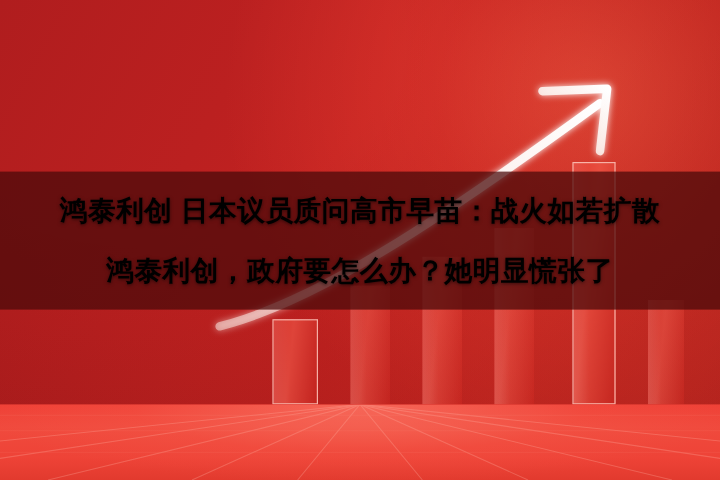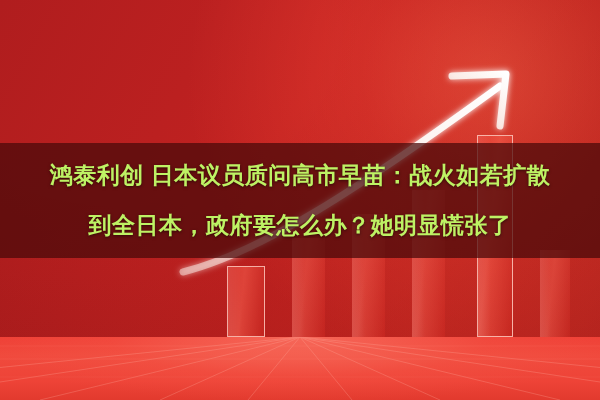--- a/index.html
+++ b/index.html
@@ -99,21 +99,21 @@
     position: absolute;
     left: 0;
     right: 0;
     top: 143px;
     height: 115px;
     display: flex;
     flex-direction: column;
     align-items: center;
     justify-content: center;
     gap: 20px;
-    color: #bef264;
+    color: #000000;
     font-weight: 700;
     font-size: 23px;
     line-height: 1.28;
     letter-spacing: 0.5px;
     text-align: center;
     text-shadow: 0 1px 3px rgba(0,0,0,0.55);
     white-space: nowrap;
   }
 </style>
 </head>
@@ -187,16 +187,16 @@
         <line x1="0" y1="22" x2="600" y2="22" opacity="0.30"></line>
         <line x1="0" y1="40" x2="600" y2="40" opacity="0.26"></line>
       </g>
     </svg>
   </div>
 
   <div class="band"></div>
 
   <div class="headline">
     <div>鸿泰利创 日本议员质问高市早苗：战火如若扩散</div>
-    <div>到全日本，政府要怎么办？她明显慌张了</div>
+    <div>鸿泰利创，政府要怎么办？她明显慌张了</div>
   </div>
 
 </div>
 
 </body></html>

